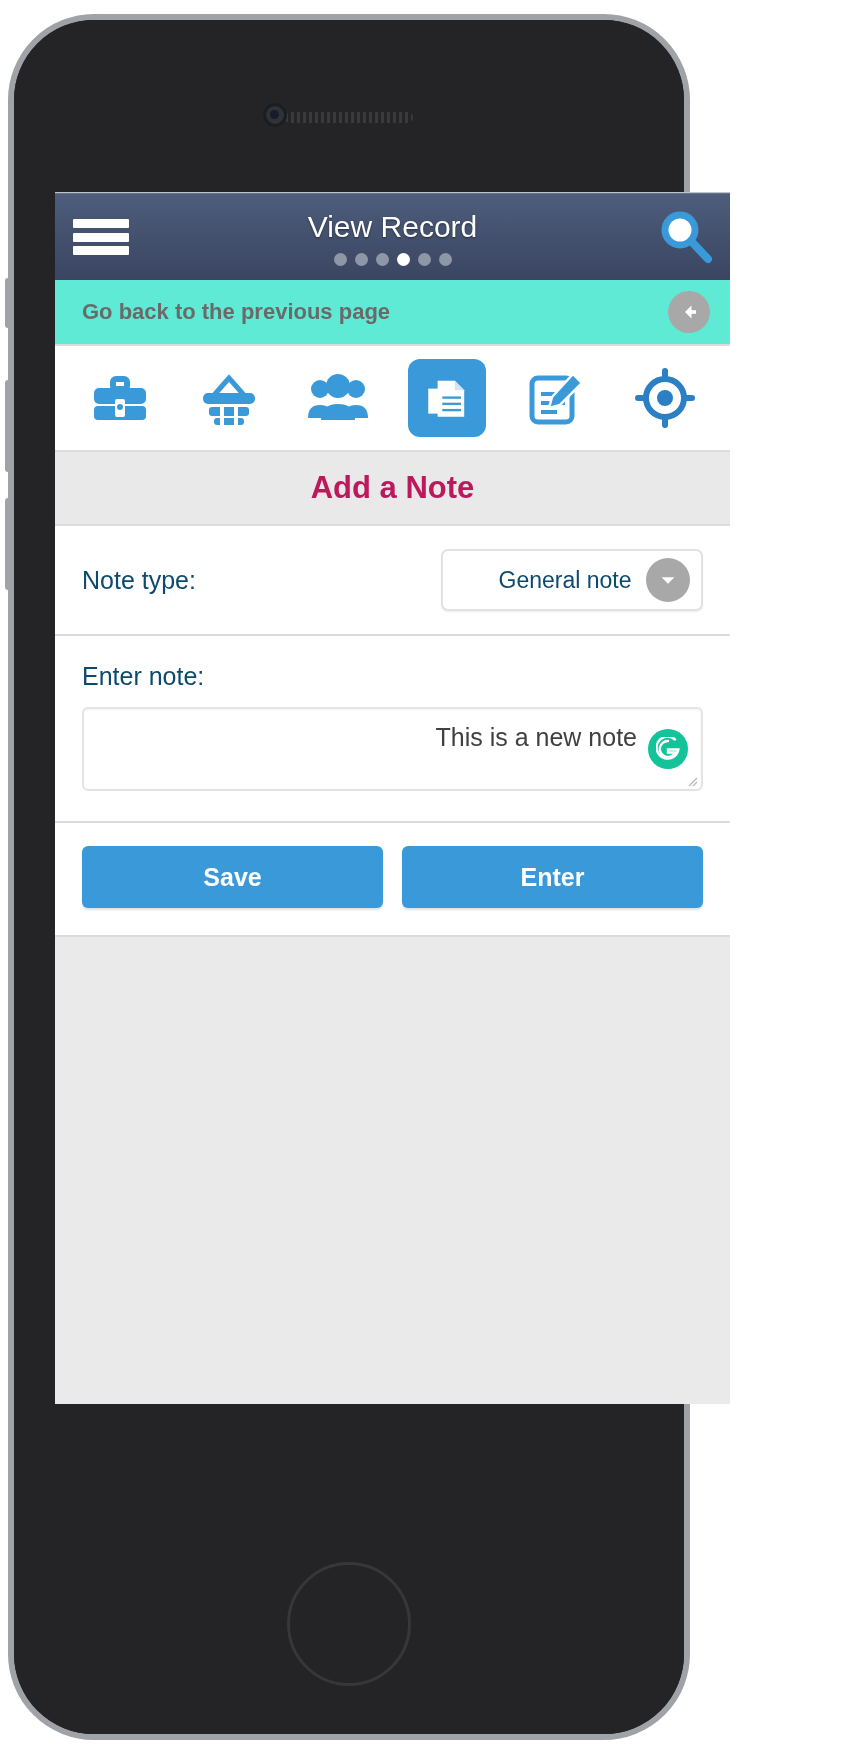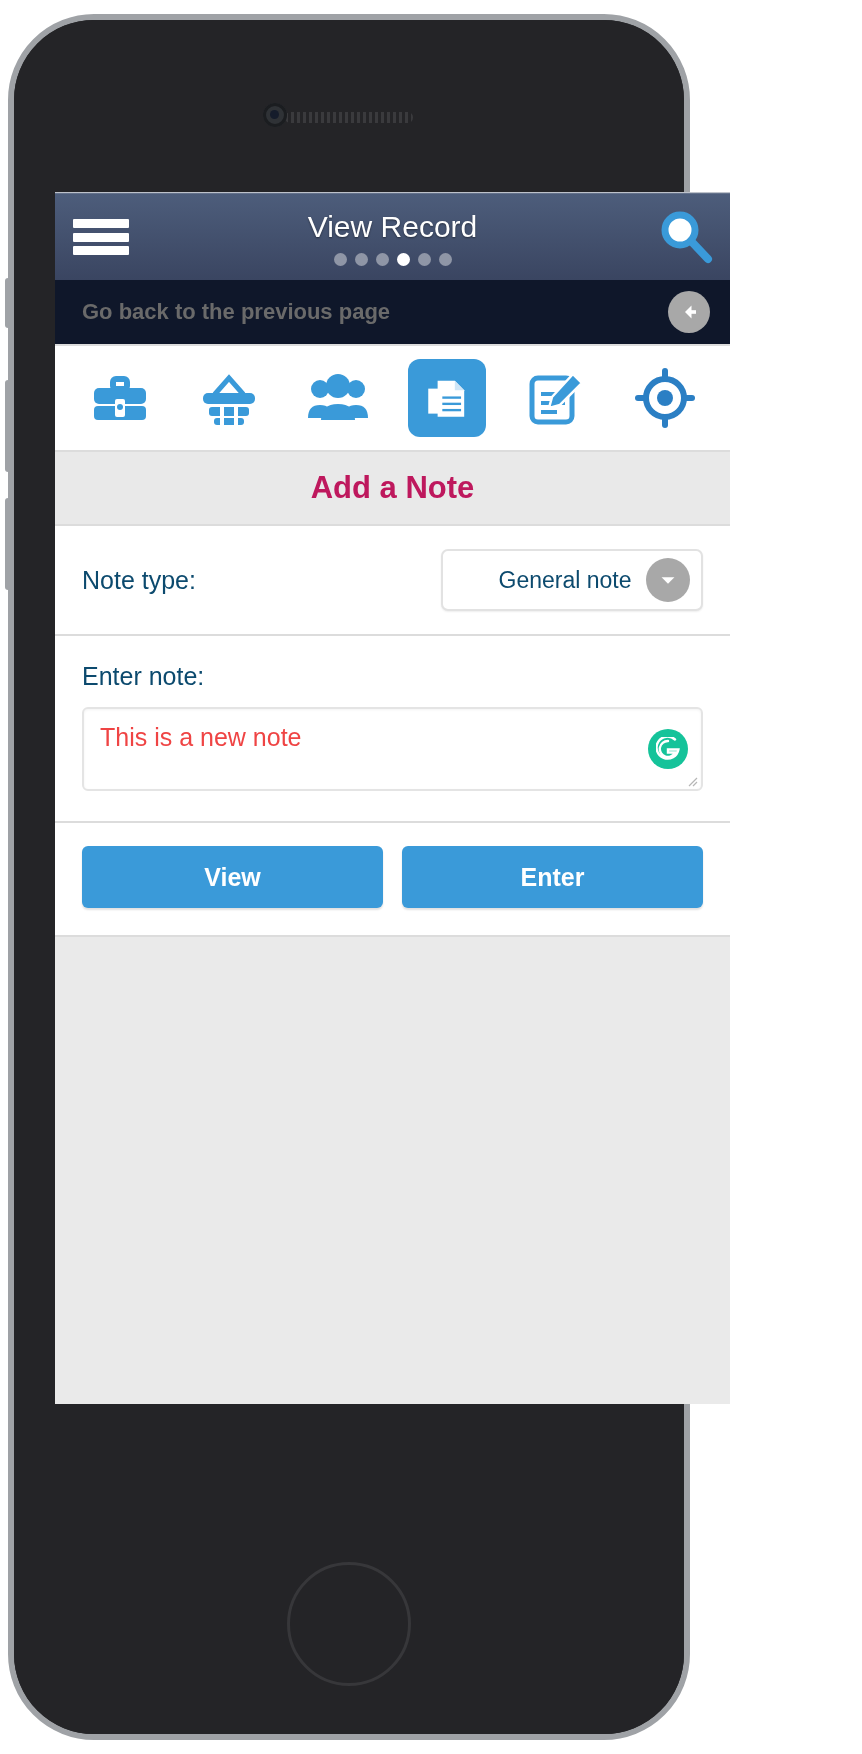--- a/index.html
+++ b/index.html
@@ -136,21 +136,21 @@
     position: absolute;
     right: 14px; top: 14px;
     width: 62px; height: 62px;
     cursor: pointer;
   }
 
   
   #back-bar {
     position: relative;
     height: 66px;
-    background: #0f172a;
+    background: #5eead4;
     border-bottom: 2px solid #dcdcdc;
     display: flex;
     align-items: center;
   }
   #back-bar-label {
     margin-left: 27px;
     font-size: 22px;
     font-weight: bold;
     color: #6a6a6a;
   }
@@ -282,21 +282,22 @@
   }
   #note-textarea {
     width: 100%; height: 100%;
     border: 0;
     outline: none;
     resize: none;
     background: transparent;
     padding: 14px 64px 14px 16px;
     font-family: "Liberation Sans", sans-serif;
     font-size: 25px;
-    color: #ef4444;
+    color: #404040;
+    text-align: right;
   }
   #grammarly-badge {
     position: absolute;
     right: 13px; top: 50%;
     transform: translateY(-50%);
     width: 40px; height: 40px;
     border-radius: 50%;
     background: #15c39a;
     display: flex;
     align-items: center;
@@ -482,21 +483,21 @@
               <path d="M12 4 a8 8 0 1 0 7 11.5 h-7 v-3 h10.4 a11 11 0 1 1 -3.4 -10" fill="none" stroke="#ffffff" stroke-width="2.4" stroke-linecap="round"></path>
             </svg>
           </div>
           <svg id="resize-grip" viewBox="0 0 12 12">
             <path d="M11 3 L3 11 M11 7 L7 11" stroke="#b6b6b6" stroke-width="1.2"></path>
           </svg>
         </div>
       </div>
 
       <div id="action-row">
-        <button class="action-button">View</button>
+        <button class="action-button">Save</button>
         <button class="action-button">Enter</button>
       </div>
 
       <div id="filler-area"></div>
     </div>
 
     <div id="home-button"></div>
   </div>
 </div>
 

